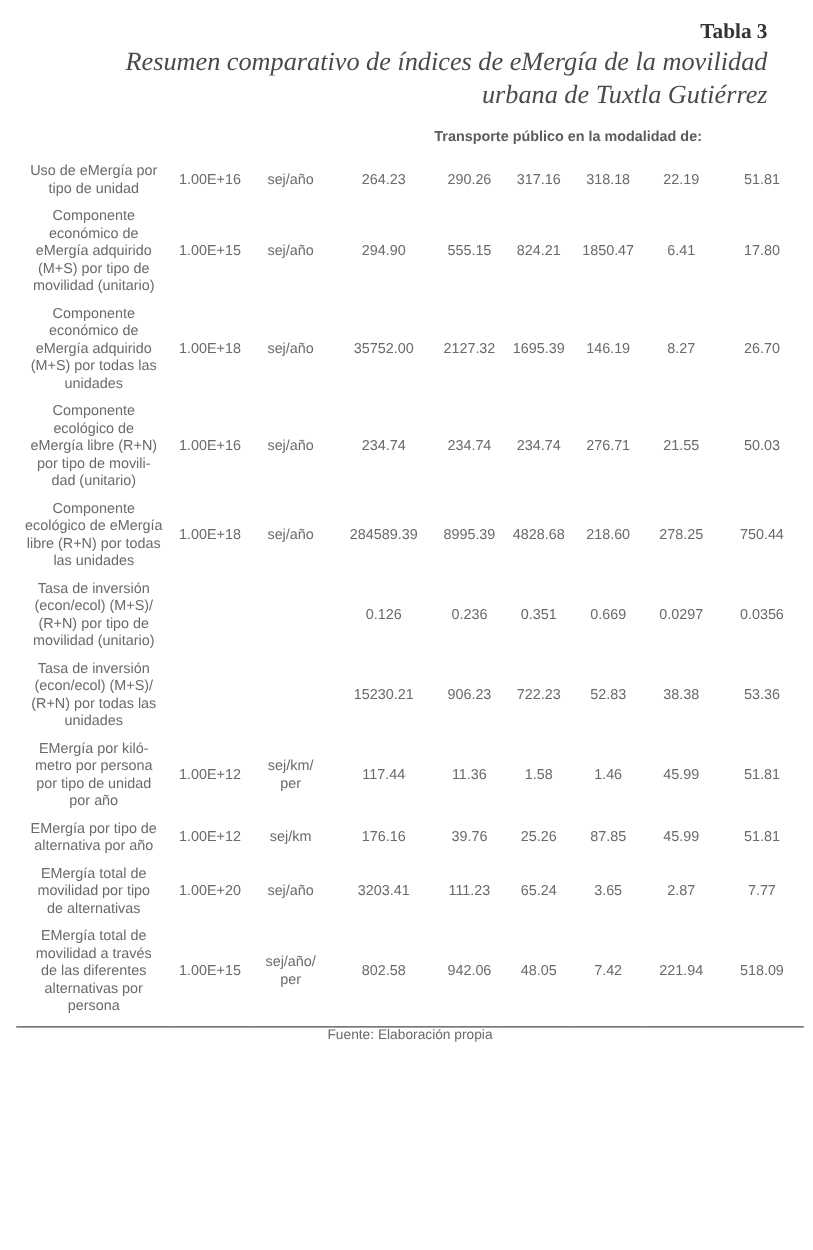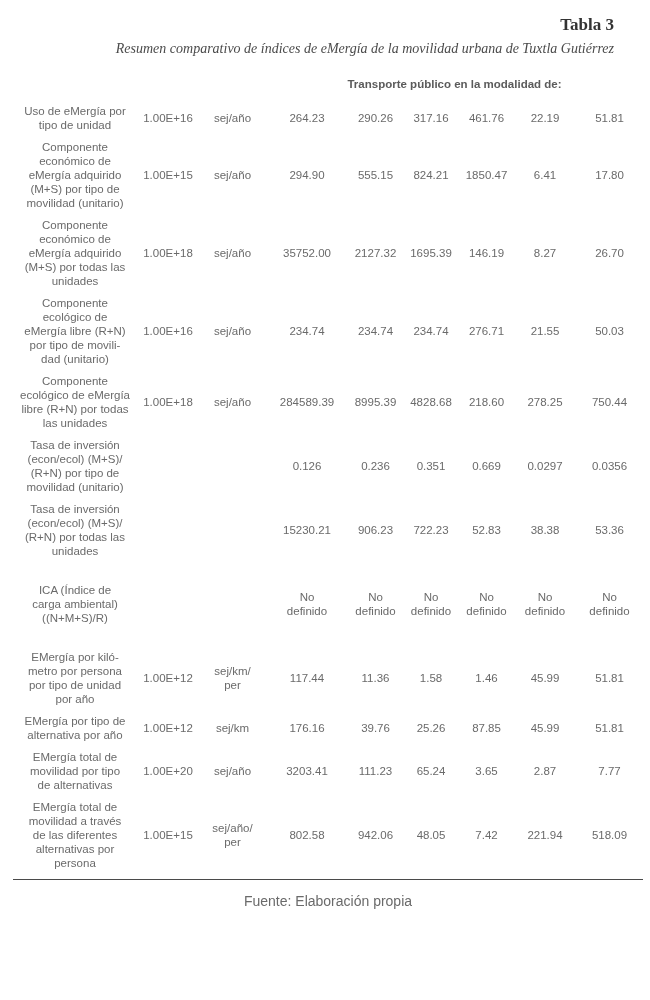--- a/index.html
+++ b/index.html
@@ -19,21 +19,21 @@
   .table-label {
     font-family: "Liberation Serif", "DejaVu Serif", serif;
     font-size: 17px;
     font-weight: 700;
     color: #333333;
     line-height: 22px;
   }
   .table-caption {
     font-family: "Liberation Serif", "DejaVu Serif", serif;
     font-style: italic;
-    font-size: 14px;
+    font-size: 21px;
     color: #4a4a4a;
     line-height: 26px;
     max-width: 582px;
   }
   table.tbl {
     border-collapse: collapse;
     table-layout: fixed;
     width: 630px;
     margin-left: 13px;
     border-bottom: 1.5px solid #4a4a4a;
@@ -56,25 +56,24 @@
   }
   .tbl tr.cols-row th {
     padding-bottom: 9px;
     border-bottom: 1.5px solid #4a4a4a;
   }
   .tbl tbody td { color: #6a6a6a; }
   .tbl tbody tr.first td { padding-top: 9px; }
   .tbl tbody tr.spaced td { padding-top: 21px; padding-bottom: 21px; }
   .tbl tbody tr.last td { padding-bottom: 9px; }
   .source-line {
-    margin-top: 13px;
     width: 630px;
     margin-left: 13px;
     text-align: center;
-    font-size: 14px;
+    font-size: 11px;
     color: #6a6a6a;
   }
 </style>
 </head>
 <body>
 
 <div class="page">
 
   <div class="titleblock">
     <div class="table-label">Tabla 3</div>
@@ -101,21 +100,21 @@
     </thead>
     <tbody>
       <tr class="first">
         <td>Uso de eMergía por
 tipo de unidad</td>
         <td>1.00E+16</td>
         <td>sej/año</td>
         <td>264.23</td>
         <td>290.26</td>
         <td>317.16</td>
-        <td>461.76</td>
+        <td>318.18</td>
         <td>22.19</td>
         <td>51.81</td>
       </tr>
       <tr>
         <td>Componente
 económico de
 eMergía adquirido
 (M+S) por tipo de
 movilidad (unitario)</td>
         <td>1.00E+15</td>
@@ -191,39 +190,20 @@
 (R+N) por todas las
 unidades</td>
         <td></td>
         <td></td>
         <td>15230.21</td>
         <td>906.23</td>
         <td>722.23</td>
         <td>52.83</td>
         <td>38.38</td>
         <td>53.36</td>
-      </tr>
-      <tr class="spaced">
-        <td>ICA (Índice de
-carga ambiental)
-((N+M+S)/R)</td>
-        <td></td>
-        <td></td>
-        <td>No
-definido</td>
-        <td>No
-definido</td>
-        <td>No
-definido</td>
-        <td>No
-definido</td>
-        <td>No
-definido</td>
-        <td>No
-definido</td>
       </tr>
       <tr>
         <td>EMergía por kiló-
 metro por persona
 por tipo de unidad
 por año</td>
         <td>1.00E+12</td>
         <td>sej/km/
 per</td>
         <td>117.44</td>

